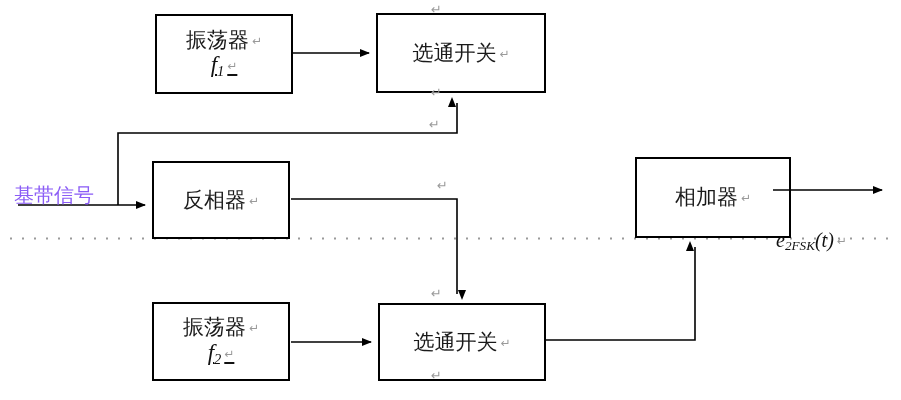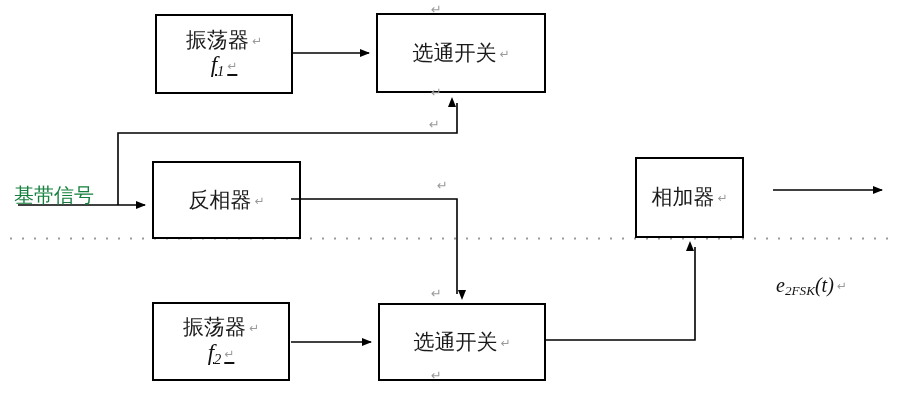--- a/index.html
+++ b/index.html
@@ -49,21 +49,21 @@
     text-decoration: underline;
   }
   .math sub {
     font-size: 0.63em;
     font-style: italic;
     vertical-align: -0.28em;
   }
   .free-label {
     position: absolute;
     font-size: 20px;
-    color: #15803d;
+    color: #8b5cf6;
     white-space: nowrap;
     z-index: 4;
     font-family: "Liberation Sans", "DejaVu Sans", sans-serif;
   }
   .out-label {
     position: absolute;
     white-space: nowrap;
     z-index: 4;
     font-family: "Liberation Serif", "DejaVu Serif", serif;
     font-style: italic;
@@ -137,27 +137,27 @@
       <span>f</span><sub>1</sub><span class="pilcrow-inline">↵</span>
     </div>
   </div>
 
   <div class="box" style="left:376px; top:13px; width:170px; height:80px;">
     <div class="box-line">
       <span>选通开关</span><span class="pilcrow-inline">↵</span>
     </div>
   </div>
 
-  <div class="box" style="left:152px; top:161px; width:149px; height:78px;">
+  <div class="box" style="left:152px; top:161px; width:138px; height:78px;">
     <div class="box-line">
       <span>反相器</span><span class="pilcrow-inline">↵</span>
     </div>
   </div>
 
-  <div class="box" style="left:635px; top:157px; width:109px; height:81px;text-align:right;">
+  <div class="box" style="left:635px; top:157px; width:156px; height:81px;text-align:right;">
     <div class="box-line">
       <span>相加器</span><span class="pilcrow-inline">↵</span>
     </div>
   </div>
 
   <div class="box" style="left:152px; top:302px; width:138px; height:79px;">
     <div class="box-line">
       <span>振荡器</span><span class="pilcrow-inline">↵</span>
     </div>
     <div class="math">
@@ -166,21 +166,21 @@
   </div>
 
   <div class="box" style="left:378px; top:303px; width:168px; height:78px;">
     <div class="box-line">
       <span>选通开关</span><span class="pilcrow-inline">↵</span>
     </div>
   </div>
 
   <div class="free-label" style="left:14px; top:182px;">基带信号</div>
 
-  <div class="out-label" style="left:776px; top:229px;margin-top:45px;">
+  <div class="out-label" style="left:776px; top:229px;">
     <span>e</span><sub>2FSK</sub><span>(t)</span><span class="pilcrow-inline">↵</span>
   </div>
 
   <div class="pilcrow" style="left:431px; top:3px;">↵</div>
   <div class="pilcrow" style="left:431px; top:86px;">↵</div>
   <div class="pilcrow" style="left:429px; top:118px;">↵</div>
   <div class="pilcrow" style="left:437px; top:179px;">↵</div>
   <div class="pilcrow" style="left:431px; top:287px;">↵</div>
   <div class="pilcrow" style="left:431px; top:369px;">↵</div>
 

